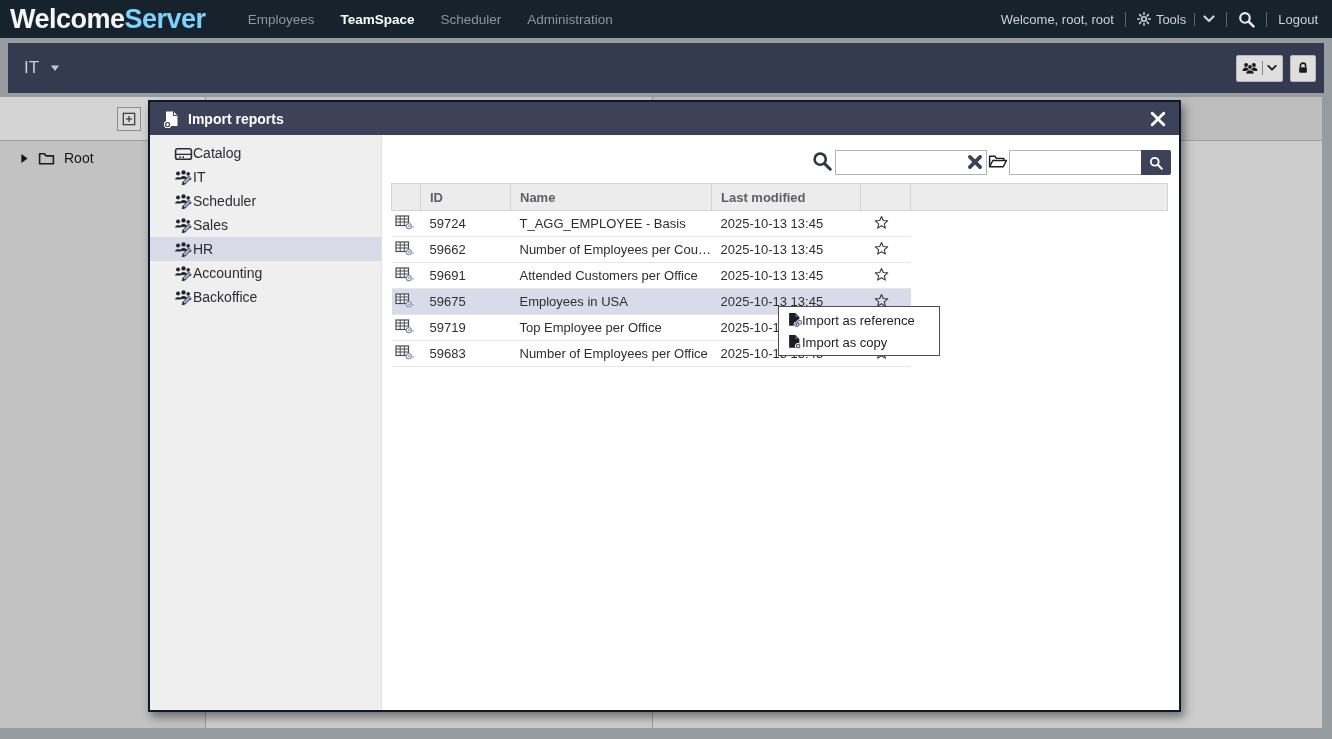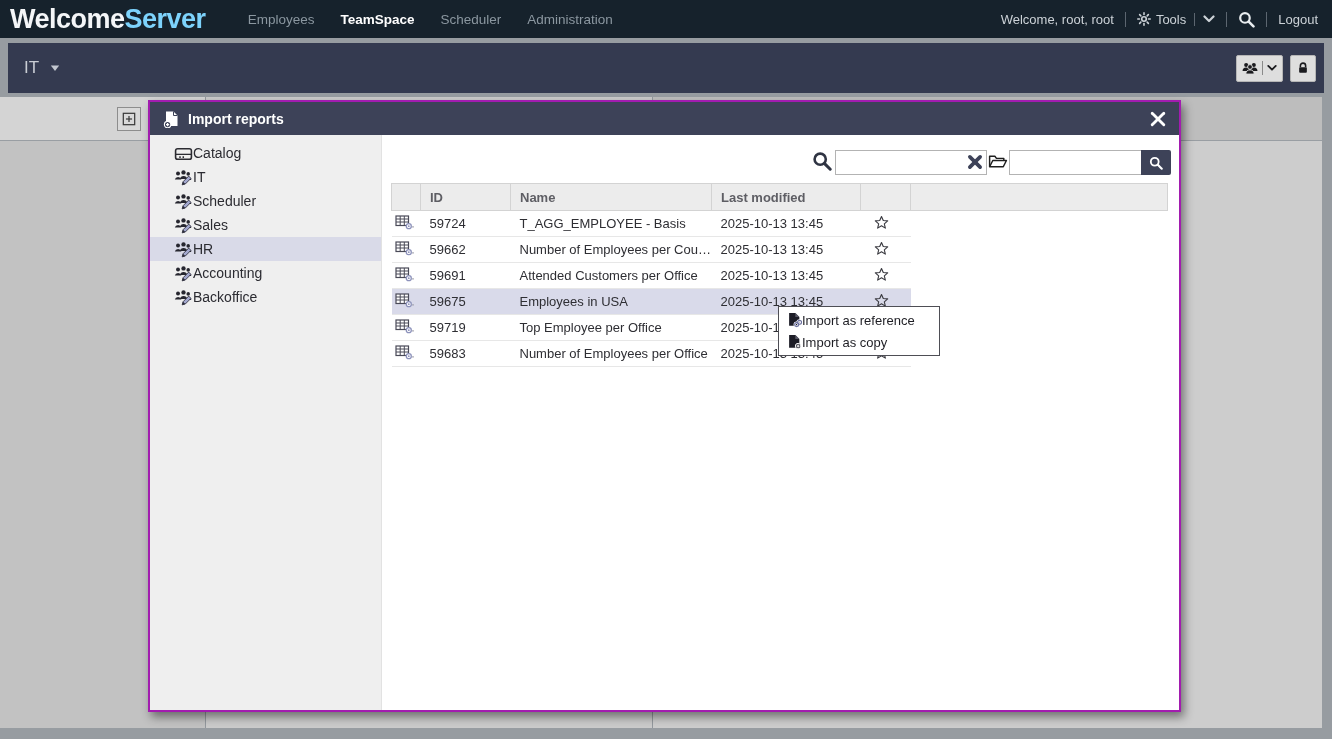--- a/index.html
+++ b/index.html
@@ -42,21 +42,21 @@
   .ptoolbar.dark{background:#bdbdbd;}
   .expand-btn{position:absolute;left:117px;top:10px;width:22px;height:22px;background:#d9d9d9;
               border:1px solid #8d8d8d;display:flex;align-items:center;justify-content:center;cursor:pointer;}
   .tree-row{display:flex;align-items:center;gap:9px;padding:9px 0 0 20px;font-size:14px;color:#141419;cursor:pointer;}
   .vdiv{position:absolute;top:97px;bottom:11px;width:1px;background:#94999e;}
   .panel-mid{left:206px;width:446px;background:#cbcbcb;}
   .panel-right{left:653px;right:10px;background:#cdcdcd;}
 
   
   .modal{position:absolute;left:148px;top:100px;width:1029px;height:608px;background:#ffffff;
-         border:2px solid #a21caf;box-shadow:3px 5px 9px rgba(0,0,0,0.45);z-index:10;}
+         border:2px solid #0f172a;box-shadow:3px 5px 9px rgba(0,0,0,0.45);z-index:10;}
   .titlebar{height:33px;background:var(--titlebar,#3d4258);display:flex;align-items:center;
             padding:0 12px;gap:8px;}
   .dlg-title{color:#ffffff;font-weight:700;font-size:14px;}
   .close-btn{margin-left:auto;width:18px;height:18px;cursor:pointer;display:flex;align-items:center;justify-content:center;}
   .dlg-body{position:absolute;top:33px;left:0;right:0;bottom:0;display:flex;}
   .folder-panel{width:232px;background:#efefef;border-right:1px solid #e2e2e2;padding-top:6px;box-sizing:border-box;}
   .folder-item{height:24px;display:flex;align-items:center;padding-left:24px;
                font-size:14px;color:#2b2b31;cursor:pointer;}
   .folder-item.selected{background:var(--selection,#d9dae8);}
   .grid-area{flex:1;position:relative;background:#ffffff;}
@@ -193,20 +193,33 @@
     <div class="ptoolbar">
       <div class="expand-btn">
         <span class="icn i14" id="ic-plusbox">
             <svg viewBox="0 0 16 16">
               <rect x="1.5" y="1.5" width="13" height="13" fill="none" stroke="#3a3a3a" stroke-width="1.4"></rect>
               <line x1="8" y1="4.5" x2="8" y2="11.5" stroke="#3a3a3a" stroke-width="1.4"></line>
               <line x1="4.5" y1="8" x2="11.5" y2="8" stroke="#3a3a3a" stroke-width="1.4"></line>
             </svg>
           </span>
       </div>
+    </div>
+    <div class="tree-row">
+      <span class="icn" style="width:9px;height:11px" id="ic-tri">
+          <svg viewBox="0 0 10 12">
+            <path d="M1.5,1 L8.5,6 L1.5,11 Z" fill="#141414"></path>
+          </svg>
+        </span>
+      <span class="icn" style="width:17px;height:15px" id="ic-folder">
+          <svg viewBox="0 0 16 14">
+            <path d="M1.5,12 V2.5 h4.5 l1.5,2 h7 V12 z" fill="none" stroke="#1c1c1c" stroke-width="1.5" stroke-linejoin="round"></path>
+          </svg>
+        </span>
+      <span>Root</span>
     </div>
   </div>
   <div class="vdiv" style="left:205px"></div>
   <div class="panel panel-mid"></div>
   <div class="vdiv" style="left:652px"></div>
   <div class="panel panel-right">
     <div class="ptoolbar dark"></div>
   </div>
 
   <div class="modal">

